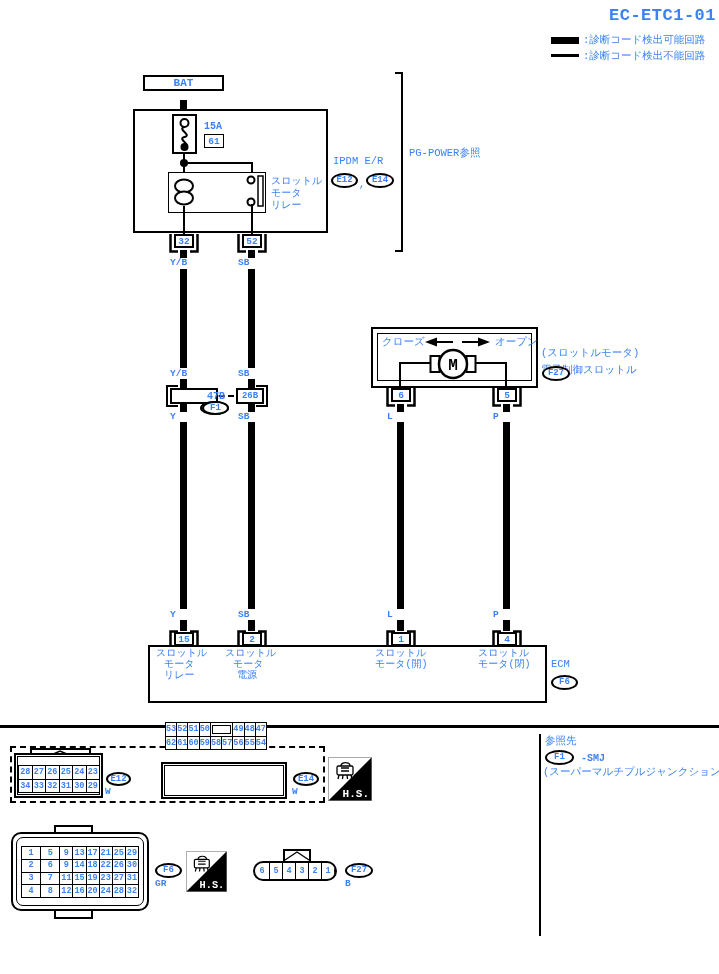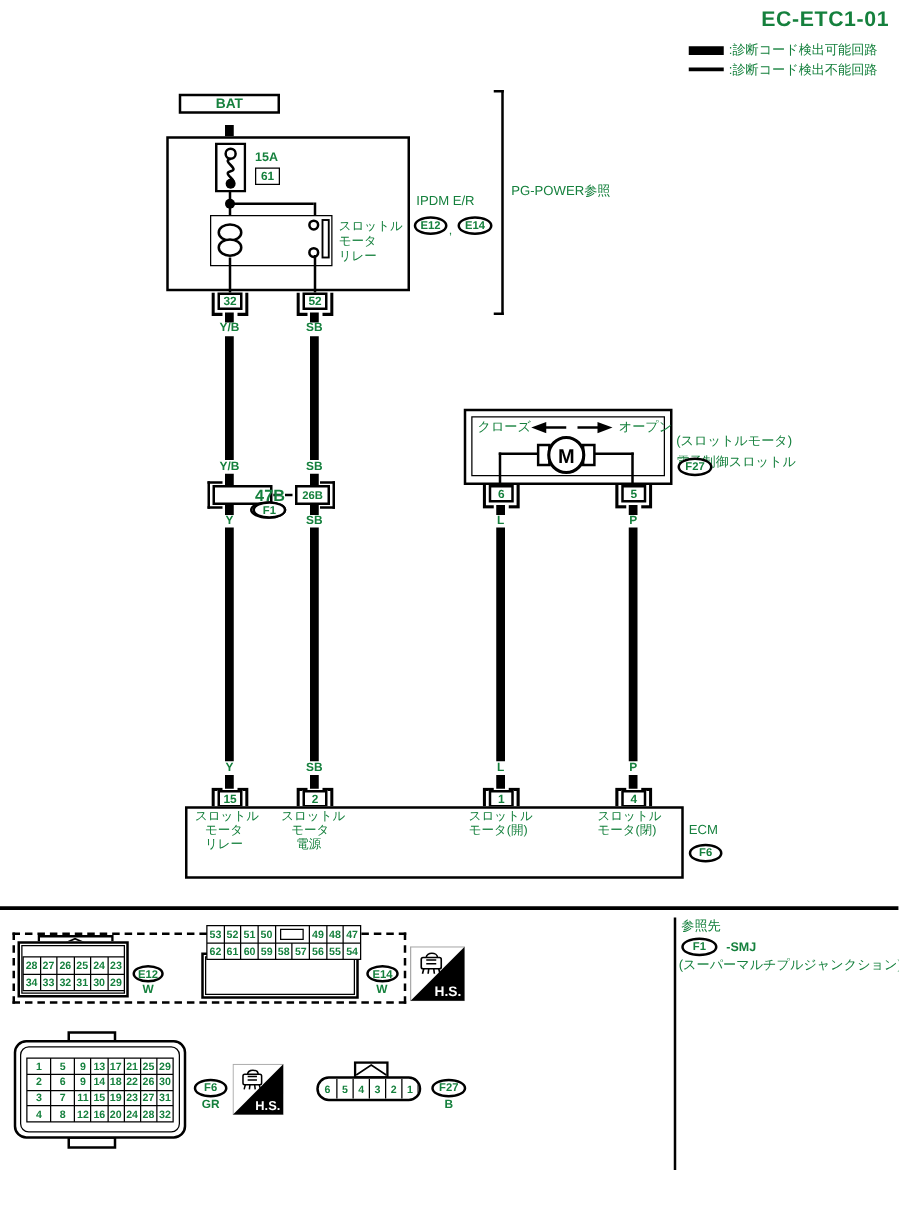--- a/index.html
+++ b/index.html
@@ -1,24 +1,24 @@
 <!DOCTYPE html>
 <html><head>
 <meta charset="utf-8">
 <style>
   html,body{margin:0;padding:0;background:#fff;}
   .page{position:relative;width:719px;height:974px;background:#fff;overflow:hidden;
-        font-family:Liberation Sans, sans-serif;color:#15803d;}
+        font-family:Liberation Mono, monospace;color:#3b82f6;}
   .abs{position:absolute;}
   .wire{position:absolute;background:#000;}
   .dot{position:absolute;width:8px;height:8px;border-radius:50%;background:#000;}
   .box{position:absolute;border:2px solid #000;background:#fff;box-sizing:border-box;}
   .thinbox{position:absolute;border:1.5px solid #000;background:#fff;box-sizing:border-box;}
   .lbl{position:absolute;font-size:10px;line-height:11px;white-space:nowrap;}
-  .clab{position:absolute;font-size:9.5px;line-height:10px;width:27px;text-align:center;font-weight:600;}
+  .clab{position:absolute;font-size:9.5px;line-height:10px;width:27px;text-align:left;font-weight:600;}
   .oval{position:absolute;border:2px solid #000;border-radius:50%;background:#fff;box-sizing:border-box;
         display:flex;align-items:center;justify-content:center;font-size:9px;font-weight:700;line-height:1;}
   .pin{position:absolute;width:30px;}
   .pin svg{position:absolute;left:0;top:0;}
   .pin-no{position:absolute;left:5px;width:20px;height:14px;border:2px solid #000;background:#fff;box-sizing:border-box;
           display:flex;align-items:center;justify-content:center;font-size:9.5px;font-weight:600;}
   .pin-down .pin-no{top:0;}
   .pin-up .pin-no{bottom:0;}
   .grid{position:absolute;background:#000;display:grid;gap:1px;padding:1px;box-sizing:border-box;}
   .grid span{background:#fff;display:flex;align-items:center;justify-content:center;font-size:8.5px;font-weight:600;line-height:1;}
@@ -108,21 +108,21 @@
   <div class="wire" style="left:180px;top:379px;width:7px;height:9px;"></div>
   <div class="wire" style="left:248px;top:379px;width:7px;height:9px;"></div>
 
   <div class="abs" style="left:166px;top:385px;width:2px;height:22px;background:#000;"></div>
   <div class="abs" style="left:166px;top:385px;width:12px;height:2px;background:#000;"></div>
   <div class="abs" style="left:166px;top:405px;width:12px;height:2px;background:#000;"></div>
   <div class="abs" style="left:266px;top:385px;width:2px;height:22px;background:#000;"></div>
   <div class="abs" style="left:256px;top:385px;width:12px;height:2px;background:#000;"></div>
   <div class="abs" style="left:256px;top:405px;width:12px;height:2px;background:#000;"></div>
   <div class="dash" style="left:200px;top:395px;width:34px;"></div>
-  <div class="box" style="left:170px;top:388px;width:40px;height:16px;display:flex;align-items:center;justify-content:center;font-size:13px;font-weight:700;padding-left:44px;">47B</div>
+  <div class="box" style="left:170px;top:388px;width:40px;height:16px;display:flex;align-items:center;justify-content:center;font-size:10px;font-weight:700;padding-left:44px;">47B</div>
   <div class="box" style="left:236px;top:388px;width:28px;height:16px;display:flex;align-items:center;justify-content:center;font-size:9px;font-weight:700;">26B</div>
   <div class="oval" style="left:200px;top:381px;width:29px;height:14px;margin-top:20px;">E15</div>
   <div class="oval" style="left:202px;top:401px;width:27px;height:14px;">F1</div>
   <div class="wire" style="left:180px;top:404px;width:7px;height:8px;"></div>
   <div class="wire" style="left:248px;top:404px;width:7px;height:8px;"></div>
   <div class="clab" style="left:170px;top:412px;">Y</div>
   <div class="clab" style="left:238px;top:412px;">SB</div>
   <div class="wire" style="left:180px;top:422px;width:7px;height:187px;"></div>
   <div class="wire" style="left:248px;top:422px;width:7px;height:187px;"></div>
 
@@ -239,21 +239,21 @@
     <span>33</span>
     <span>32</span>
     <span>31</span>
     <span>30</span>
     <span>29</span>
   </div>
   <div class="oval" style="left:106px;top:772px;width:25px;height:14px;">E12</div>
   <div class="clab" style="left:105px;top:787px;">W</div>
 
   <div class="box" style="left:161px;top:762px;width:126px;height:37px;box-shadow:inset 0 0 0 1px #fff, inset 0 0 0 2px #000;"></div>
-  <div class="colrow" style="left:165px;top:740px;width:124px;height:28px;">
+  <div class="colrow" style="left:165px;top:722px;width:102px;height:28px;">
     <div class="grid2" style="grid-template-columns:repeat(4,1fr) 2.1fr repeat(3,1fr);">
       <span>53</span>
       <span>52</span>
       <span>51</span>
       <span>50</span>
       <span class="keycell">
           <i></i>
         </span>
       <span>49</span>
       <span>48</span>

